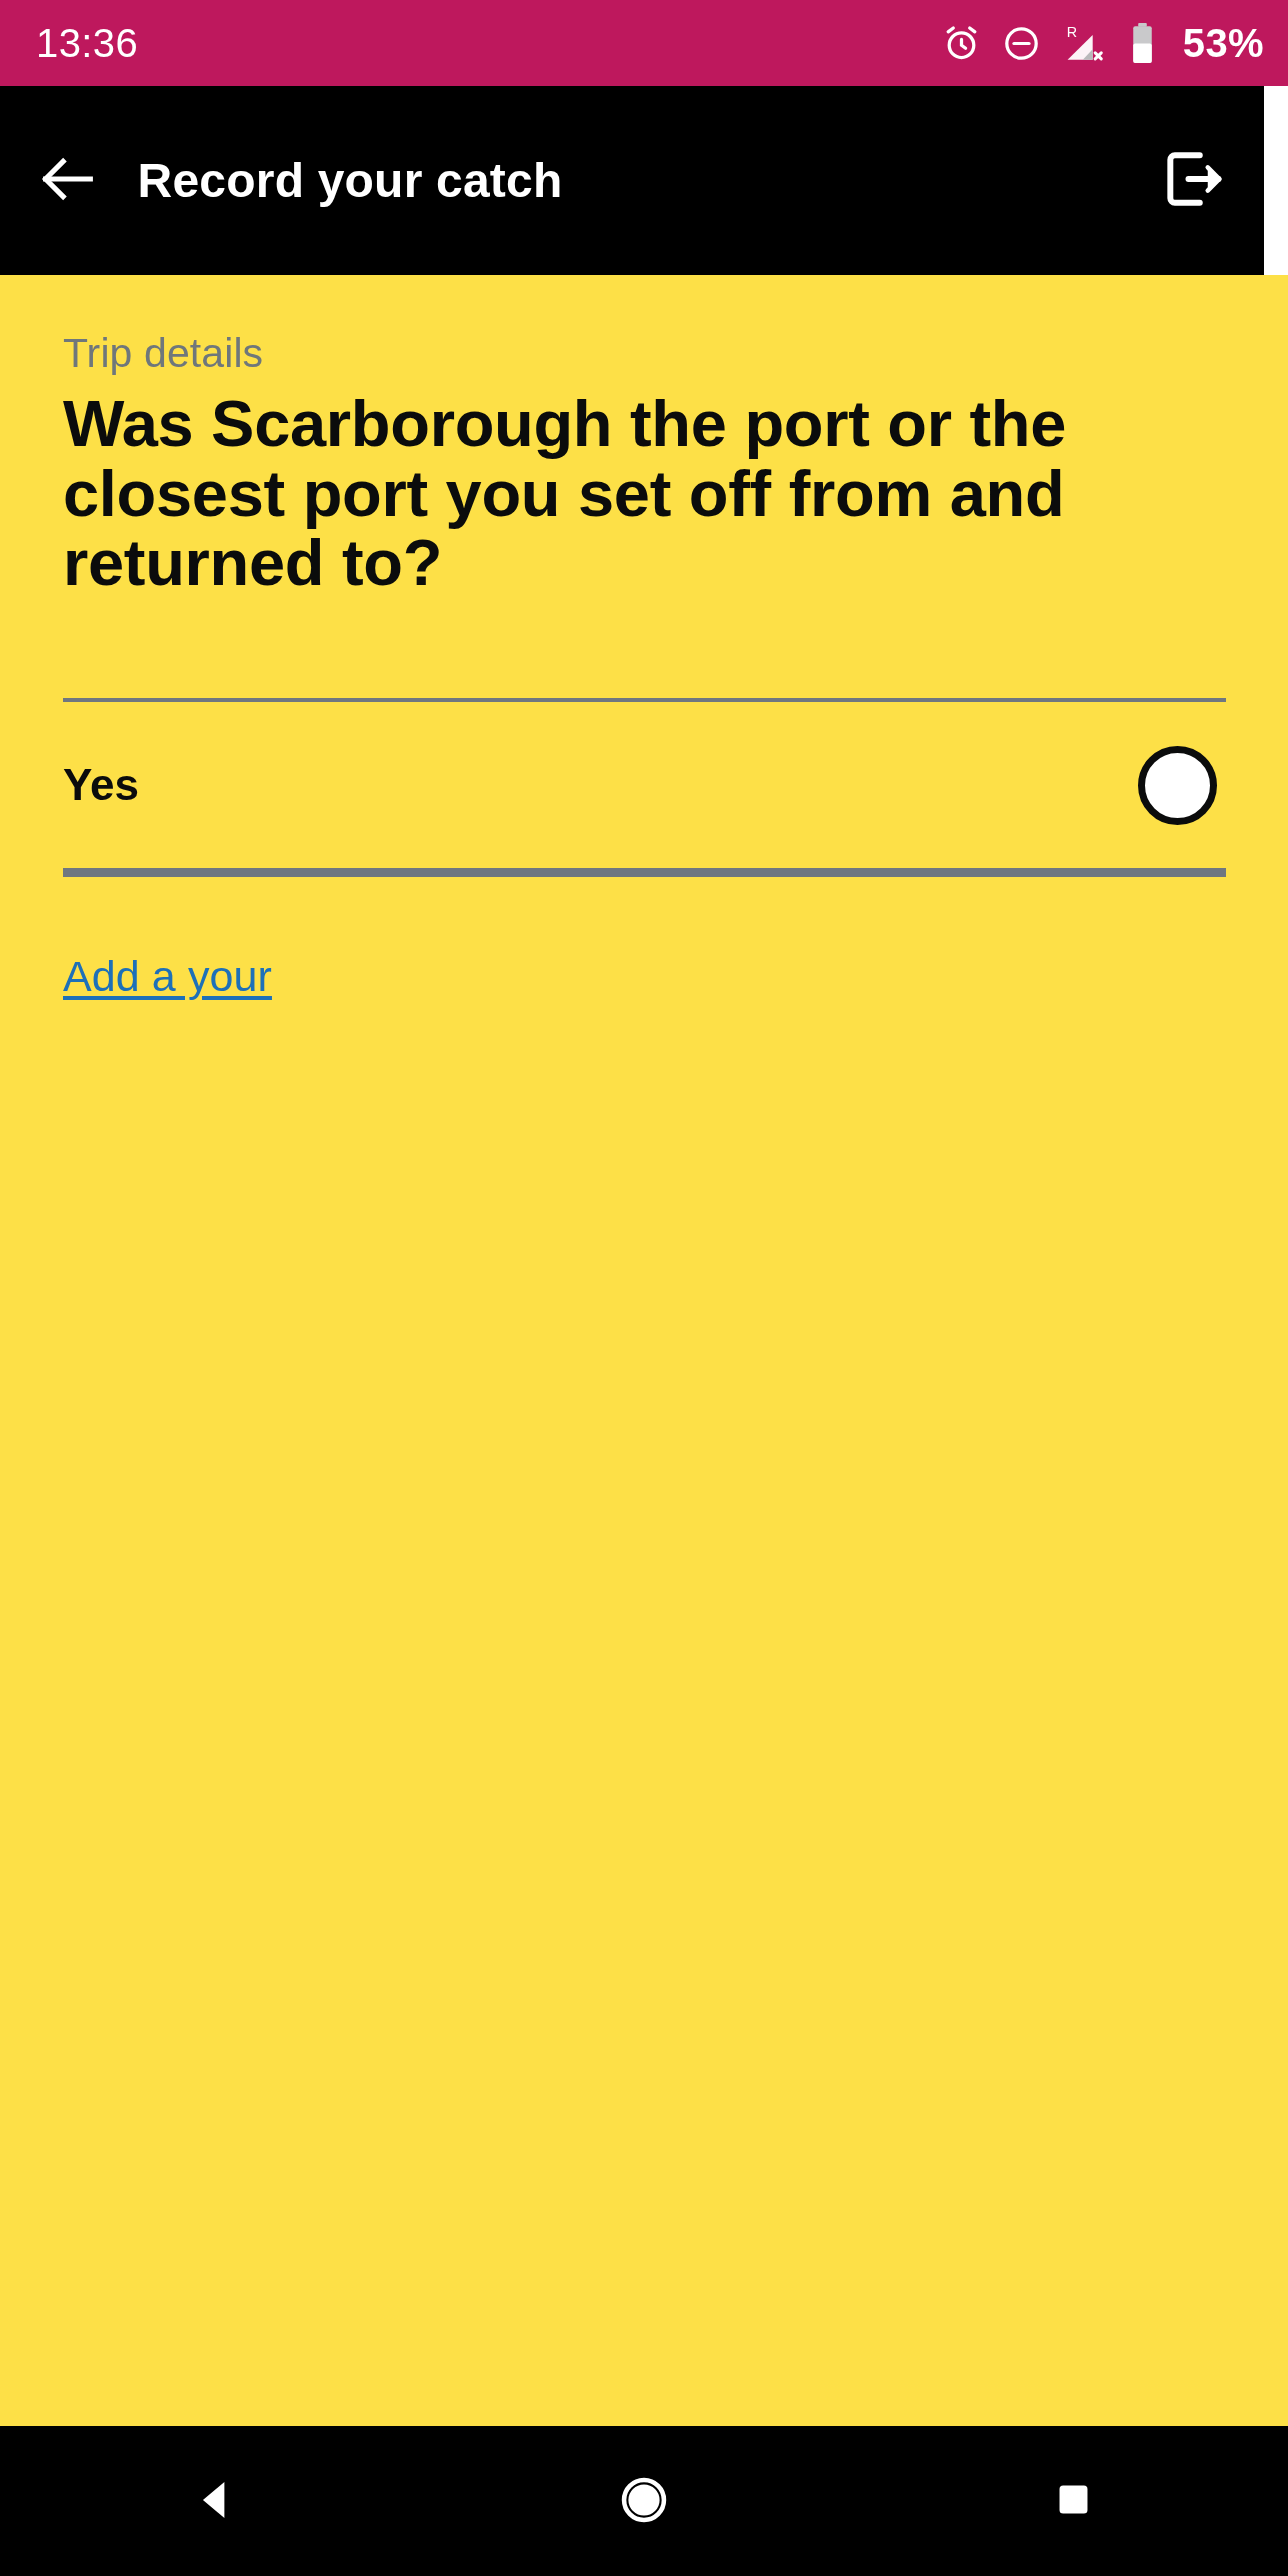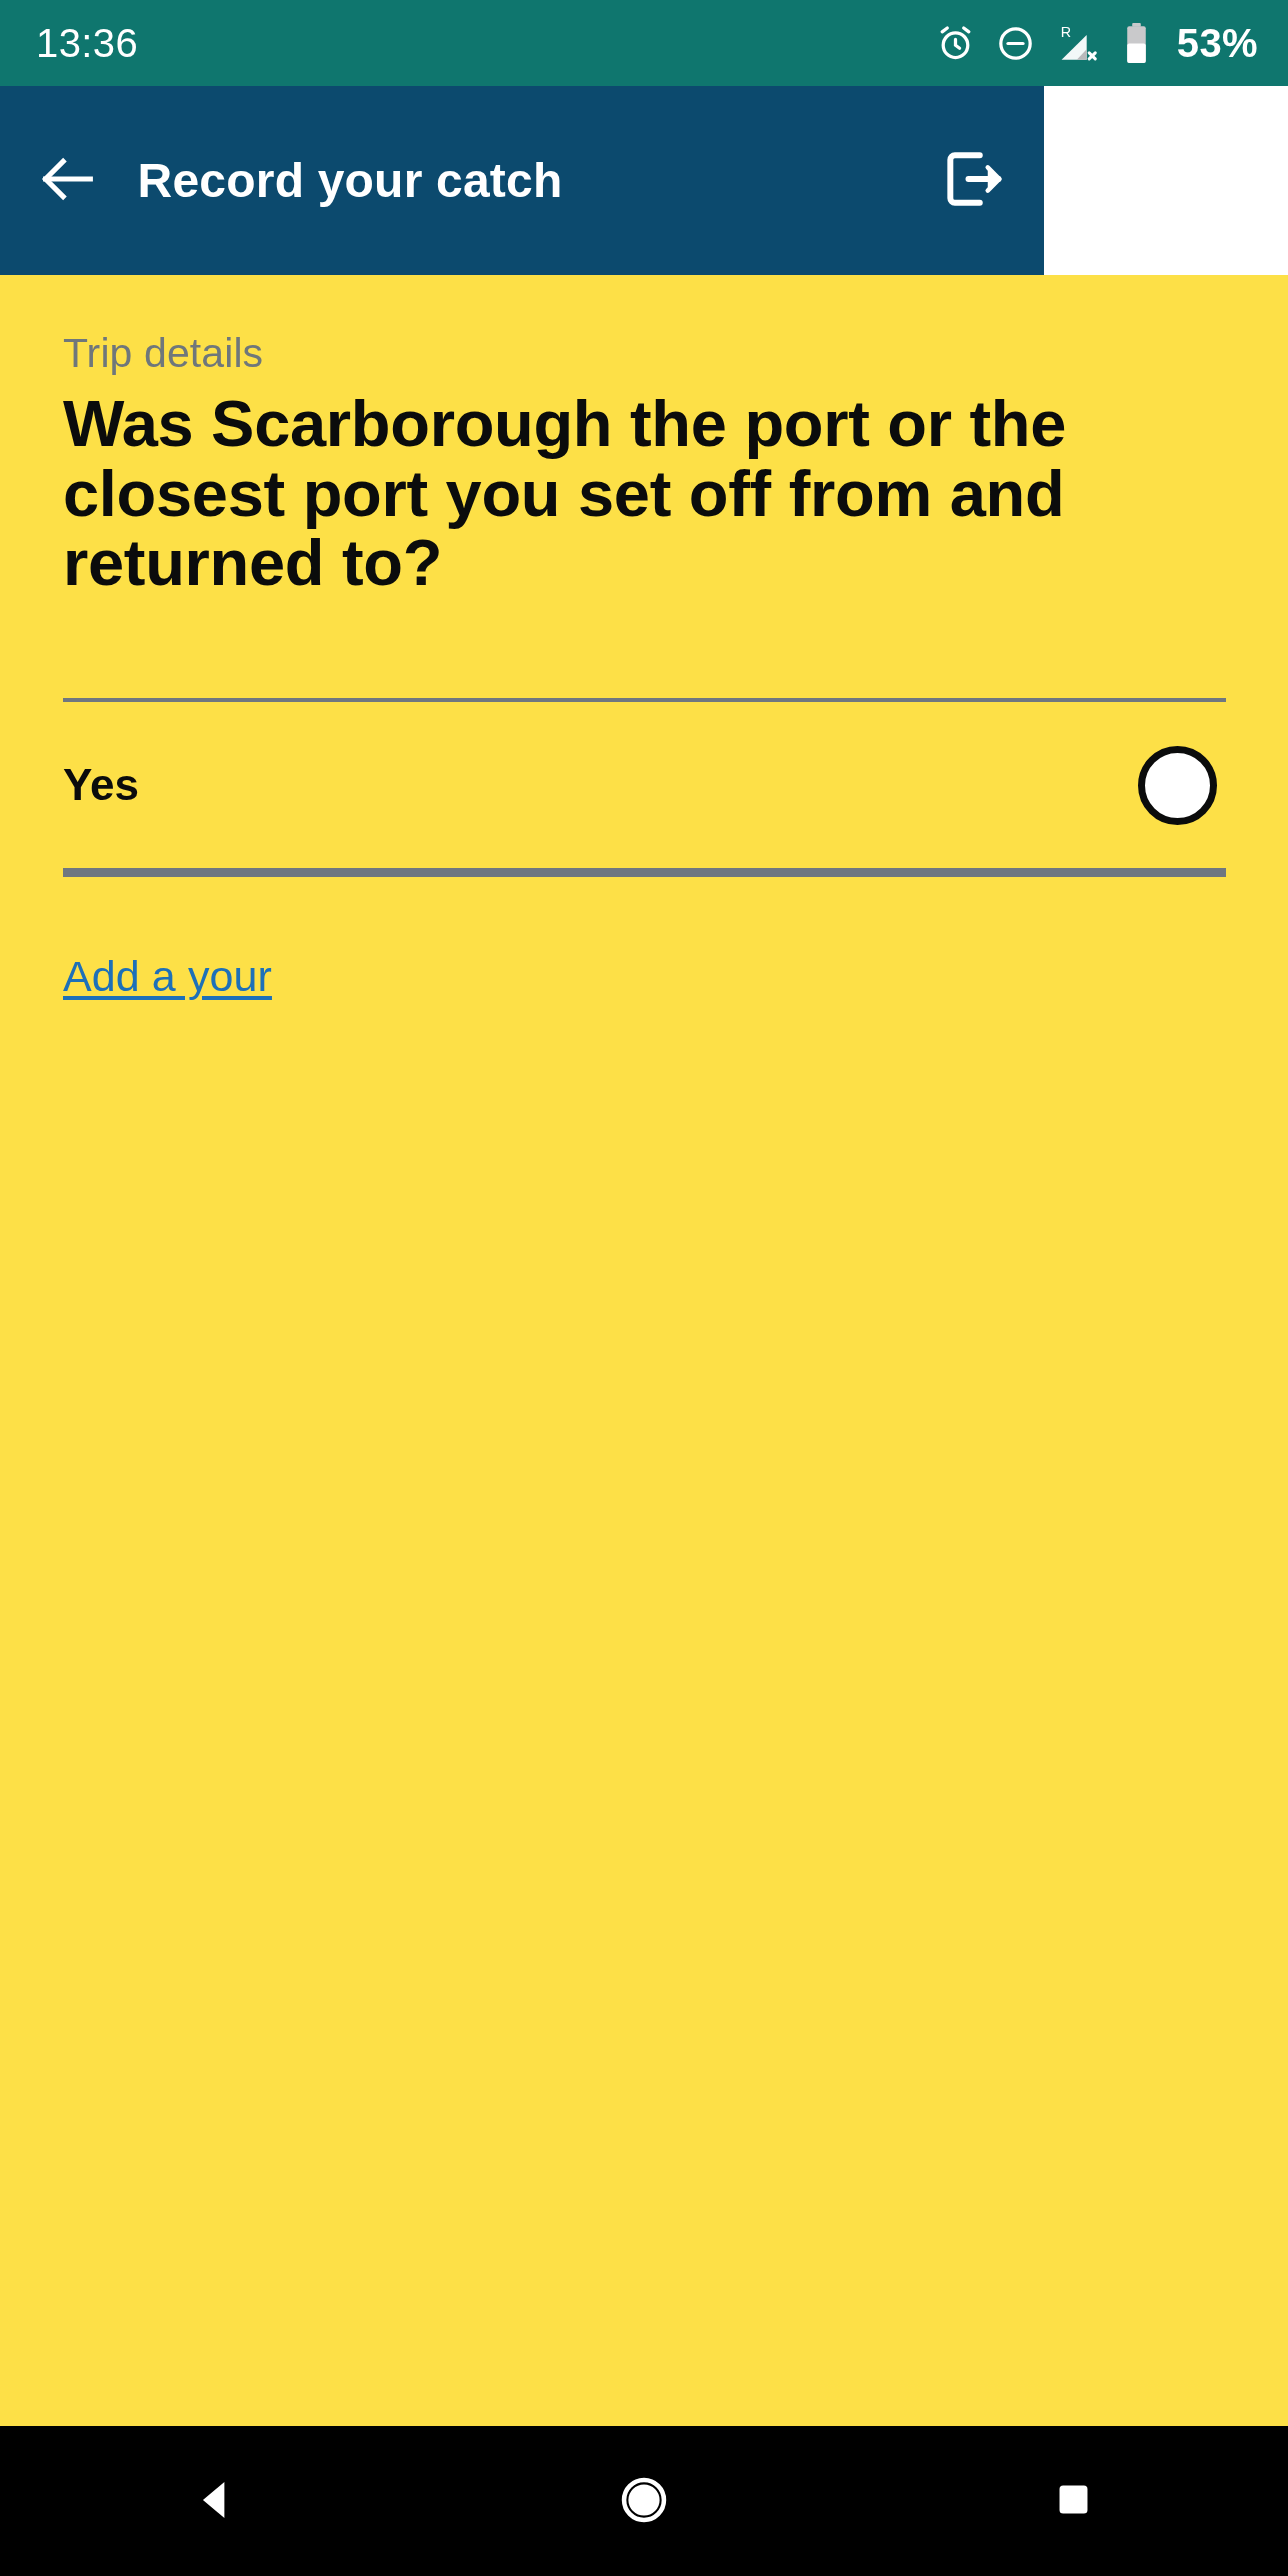--- a/index.html
+++ b/index.html
@@ -8,38 +8,38 @@
     background:#ffffff;
     font-family:"Liberation Sans", sans-serif;
     -webkit-font-smoothing:antialiased;
     overflow:hidden;
   }
   .screen { position:relative; width:1288px; height:2576px; background:#ffffff; }
 
   
   .statusbar {
     position:absolute; left:0; top:0; width:1288px; height:86px;
-    background:#0f766e;
+    background:#be185d;
     display:flex; align-items:center; justify-content:space-between;
-    padding:0 30px 0 36px;
+    padding:0 24px 0 36px;
   }
   .status-clock {
     color:#ffffff; font-size:40px; font-weight:400; letter-spacing:0.4px;
     line-height:86px;
   }
   .status-right { display:flex; align-items:center; gap:19.7px; }
   .status-icon { display:flex; align-items:center; justify-content:center; }
   .status-battery-pct {
     color:#ffffff; font-size:40px; font-weight:700; margin-left:7.2px; letter-spacing:0.4px;
   }
 
   
   .appbar {
-    position:absolute; left:0; top:86px; width:1044px; height:189px;
-    background:#0c4a6e;
+    position:absolute; left:0; top:86px; width:1264px; height:189px;
+    background:#000000;
     display:flex; align-items:center;
   }
   .appbar-back {
     width:134px; height:189px;
     display:flex; align-items:center; justify-content:center;
     flex:0 0 auto;
   }
   .appbar-title {
     color:#ffffff; font-size:48px; font-weight:700;
     letter-spacing:0.2px; flex:1 1 auto;

